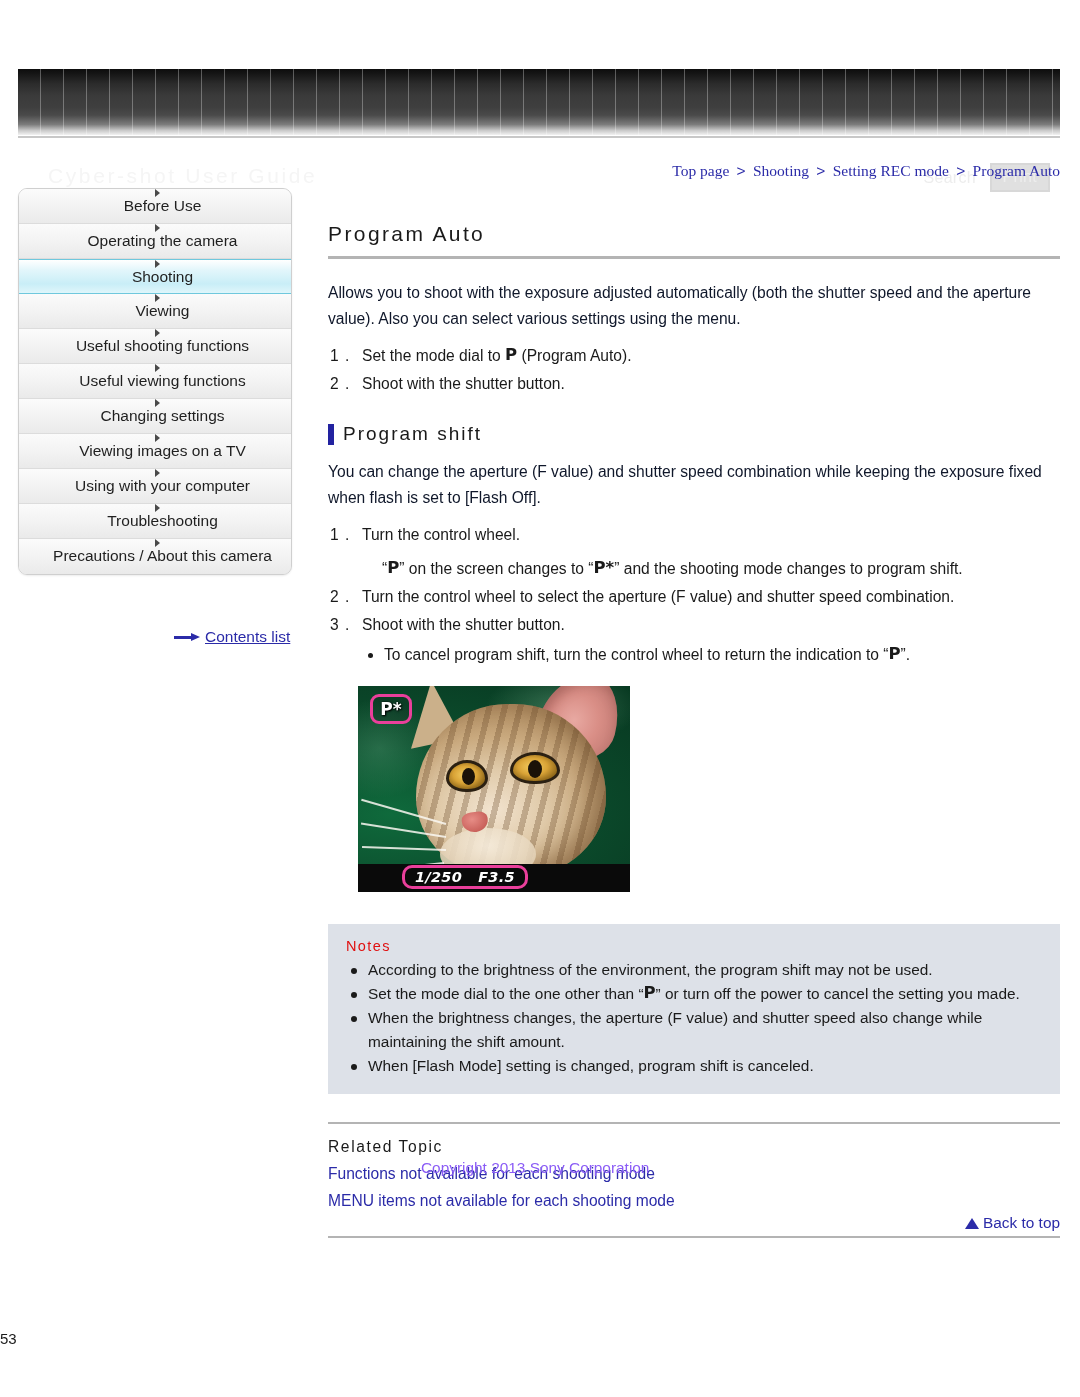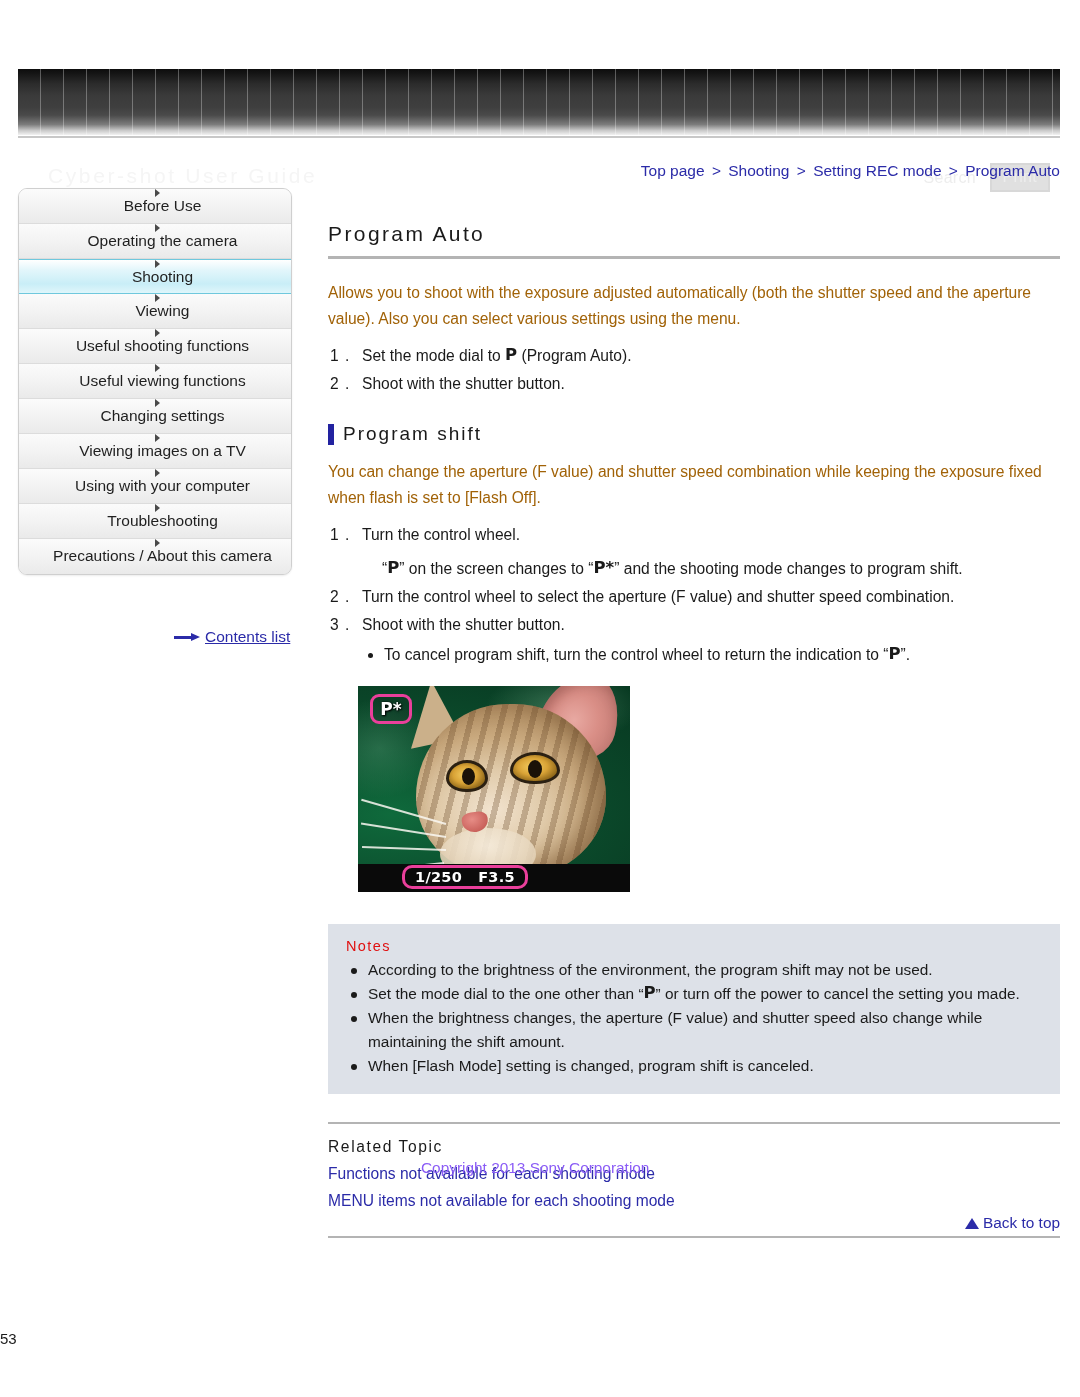--- a/index.html
+++ b/index.html
@@ -85,21 +85,21 @@
 
   
   .breadcrumb {
     position: absolute;
     right: 20px;
     top: 162px;
     font-size: 15.5px;
     color: #2b2ba8;
     white-space: nowrap;
   }
-  .breadcrumb .crumb-link { color: #2b2ba8; }
+  .breadcrumb .crumb-link { color: #2b2ba8; font-family: Liberation Serif, serif; }
   .breadcrumb .sep { color: #2b2ba8; margin: 0 3px; }
 
   
   .sidebar {
     position: absolute;
     left: 18px;
     top: 188px;
     width: 274px;
     border: 1px solid #cfcfcf;
     border-radius: 9px;
@@ -185,21 +185,21 @@
     font-weight: normal;
   }
   .title-rule {
     height: 3px;
     background: #b4b4b4;
     margin-bottom: 21px;
   }
   .body-text {
     font-size: 15.6px;
     line-height: 26px;
-    color: #a16207;
+    color: #0f172a;
     margin: 0 0 11px 0;
   }
   ol.steps {
     margin: 0 0 6px 0;
     padding: 0;
     list-style: none;
     counter-reset: stepc;
   }
   ol.steps > li {
     font-size: 15.6px;
@@ -411,20 +411,21 @@
     display: flex;
     align-items: center;
     gap: 16px;
   }
   .badge-exif span {
     color: #ffffff;
     font-family: "DejaVu Sans", sans-serif;
     font-weight: bold;
     font-size: 14.5px;
     letter-spacing: 0.3px;
+    font-style: italic;
   }
 
   
   .notes-box {
     margin-top: 32px;
     background: #dde1e8;
     padding: 14px 18px 16px 18px;
     width: 732px;
     box-sizing: border-box;
   }

